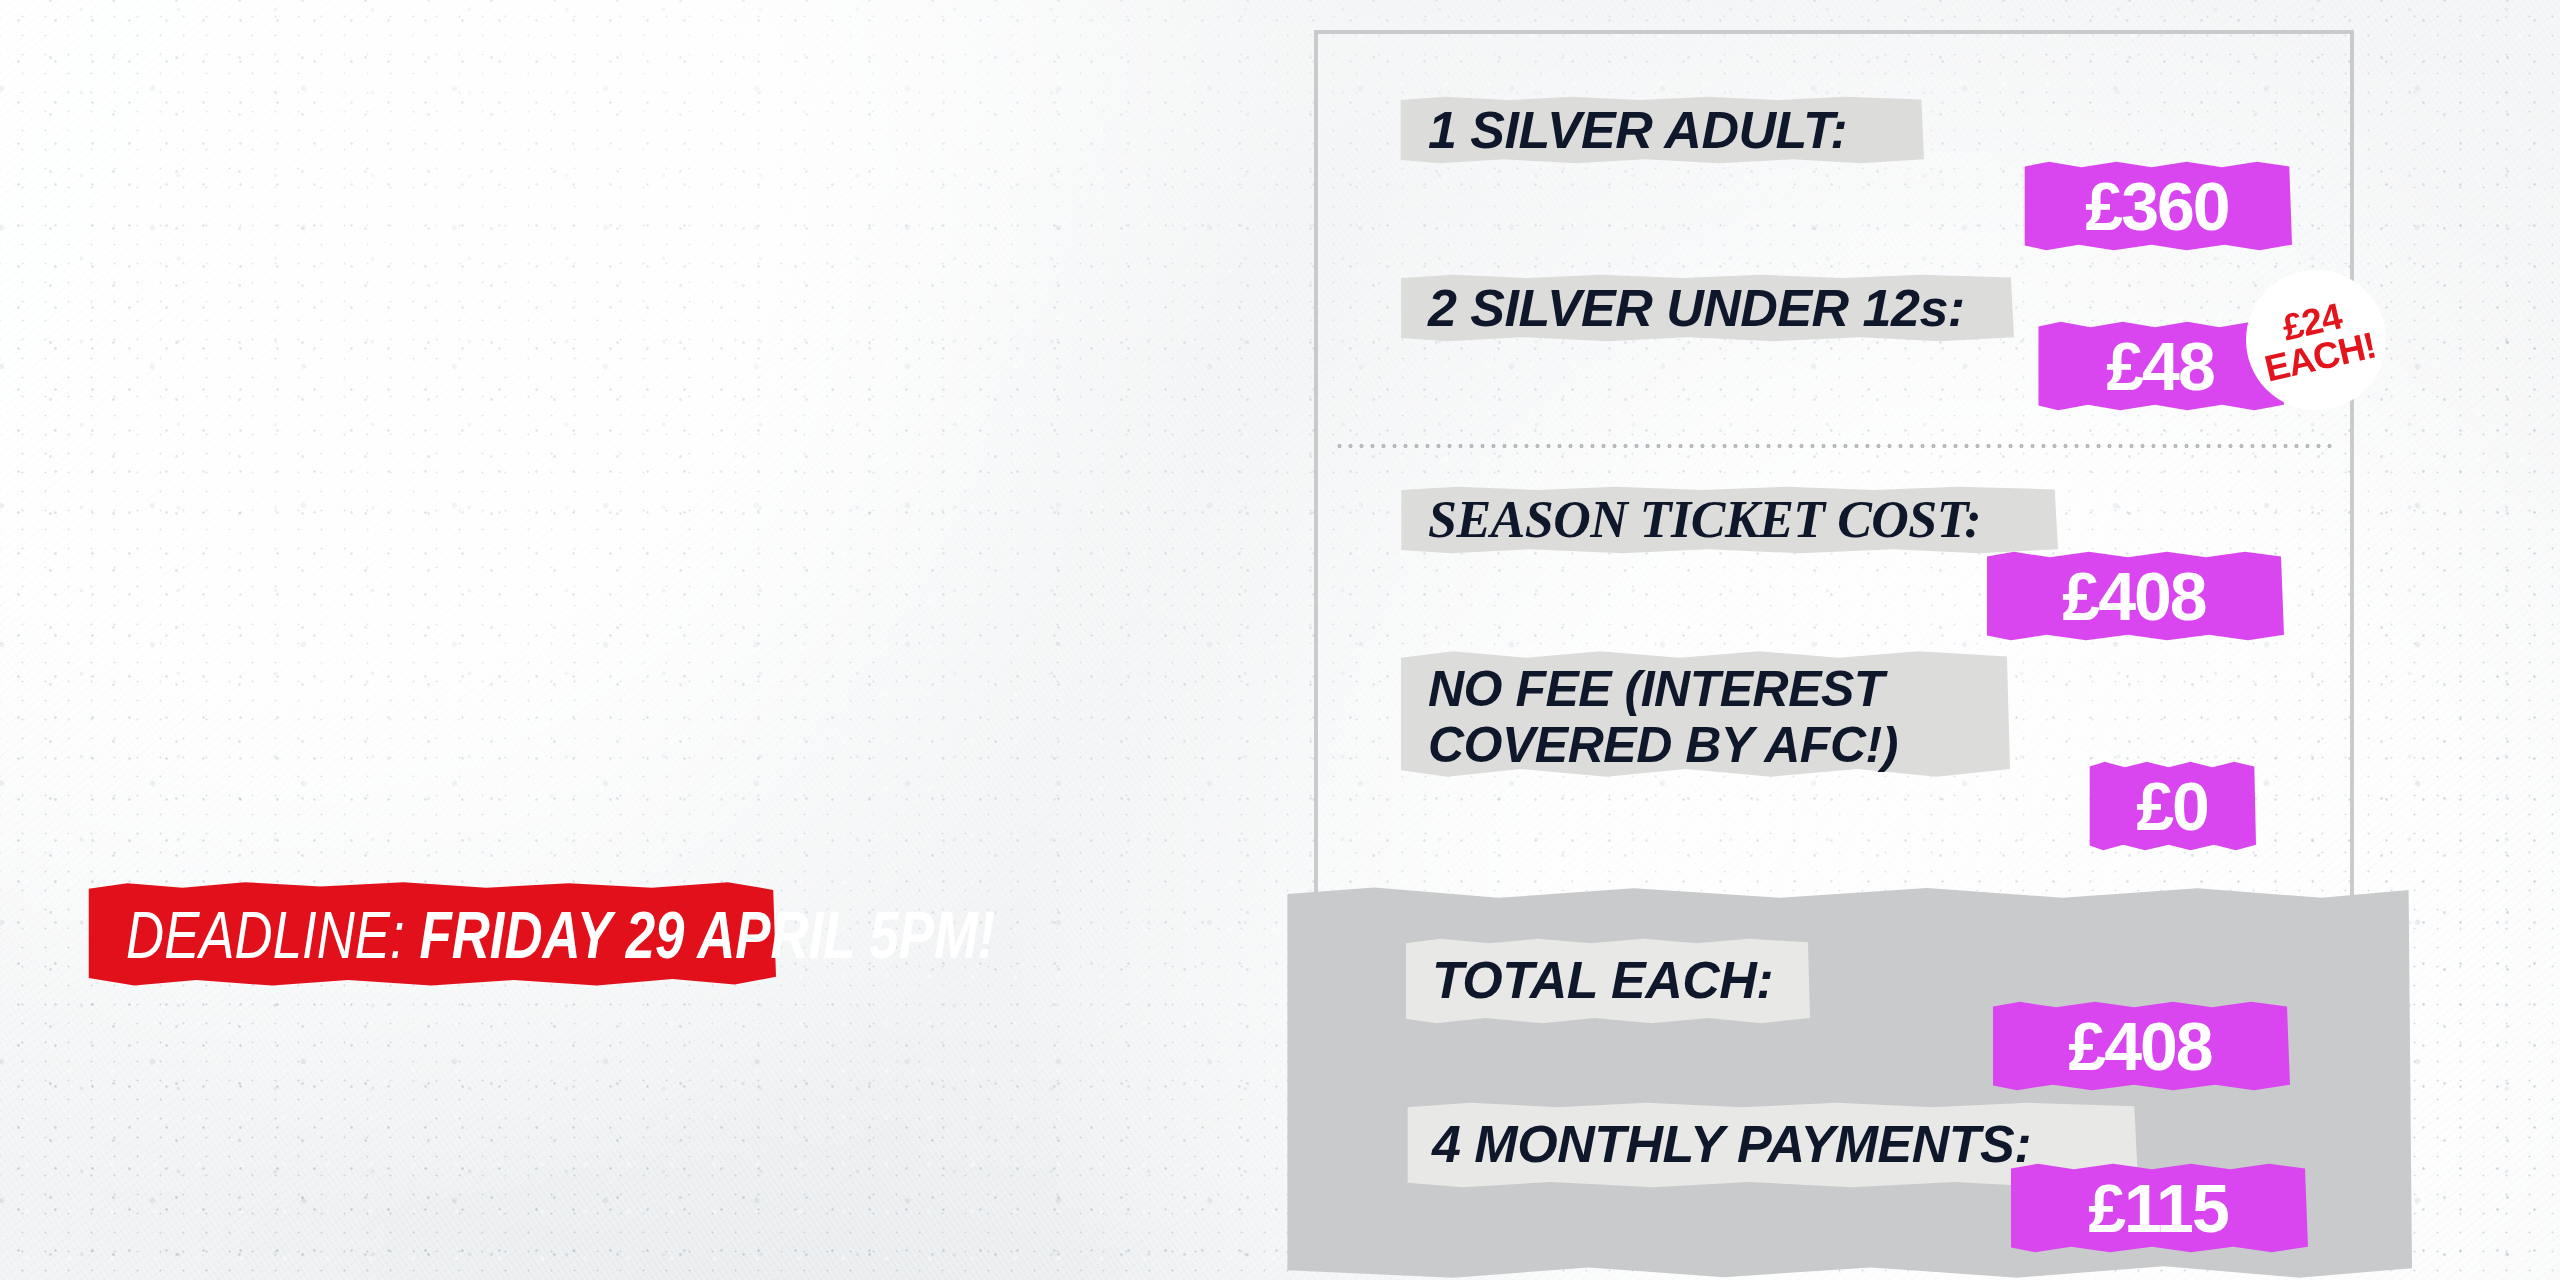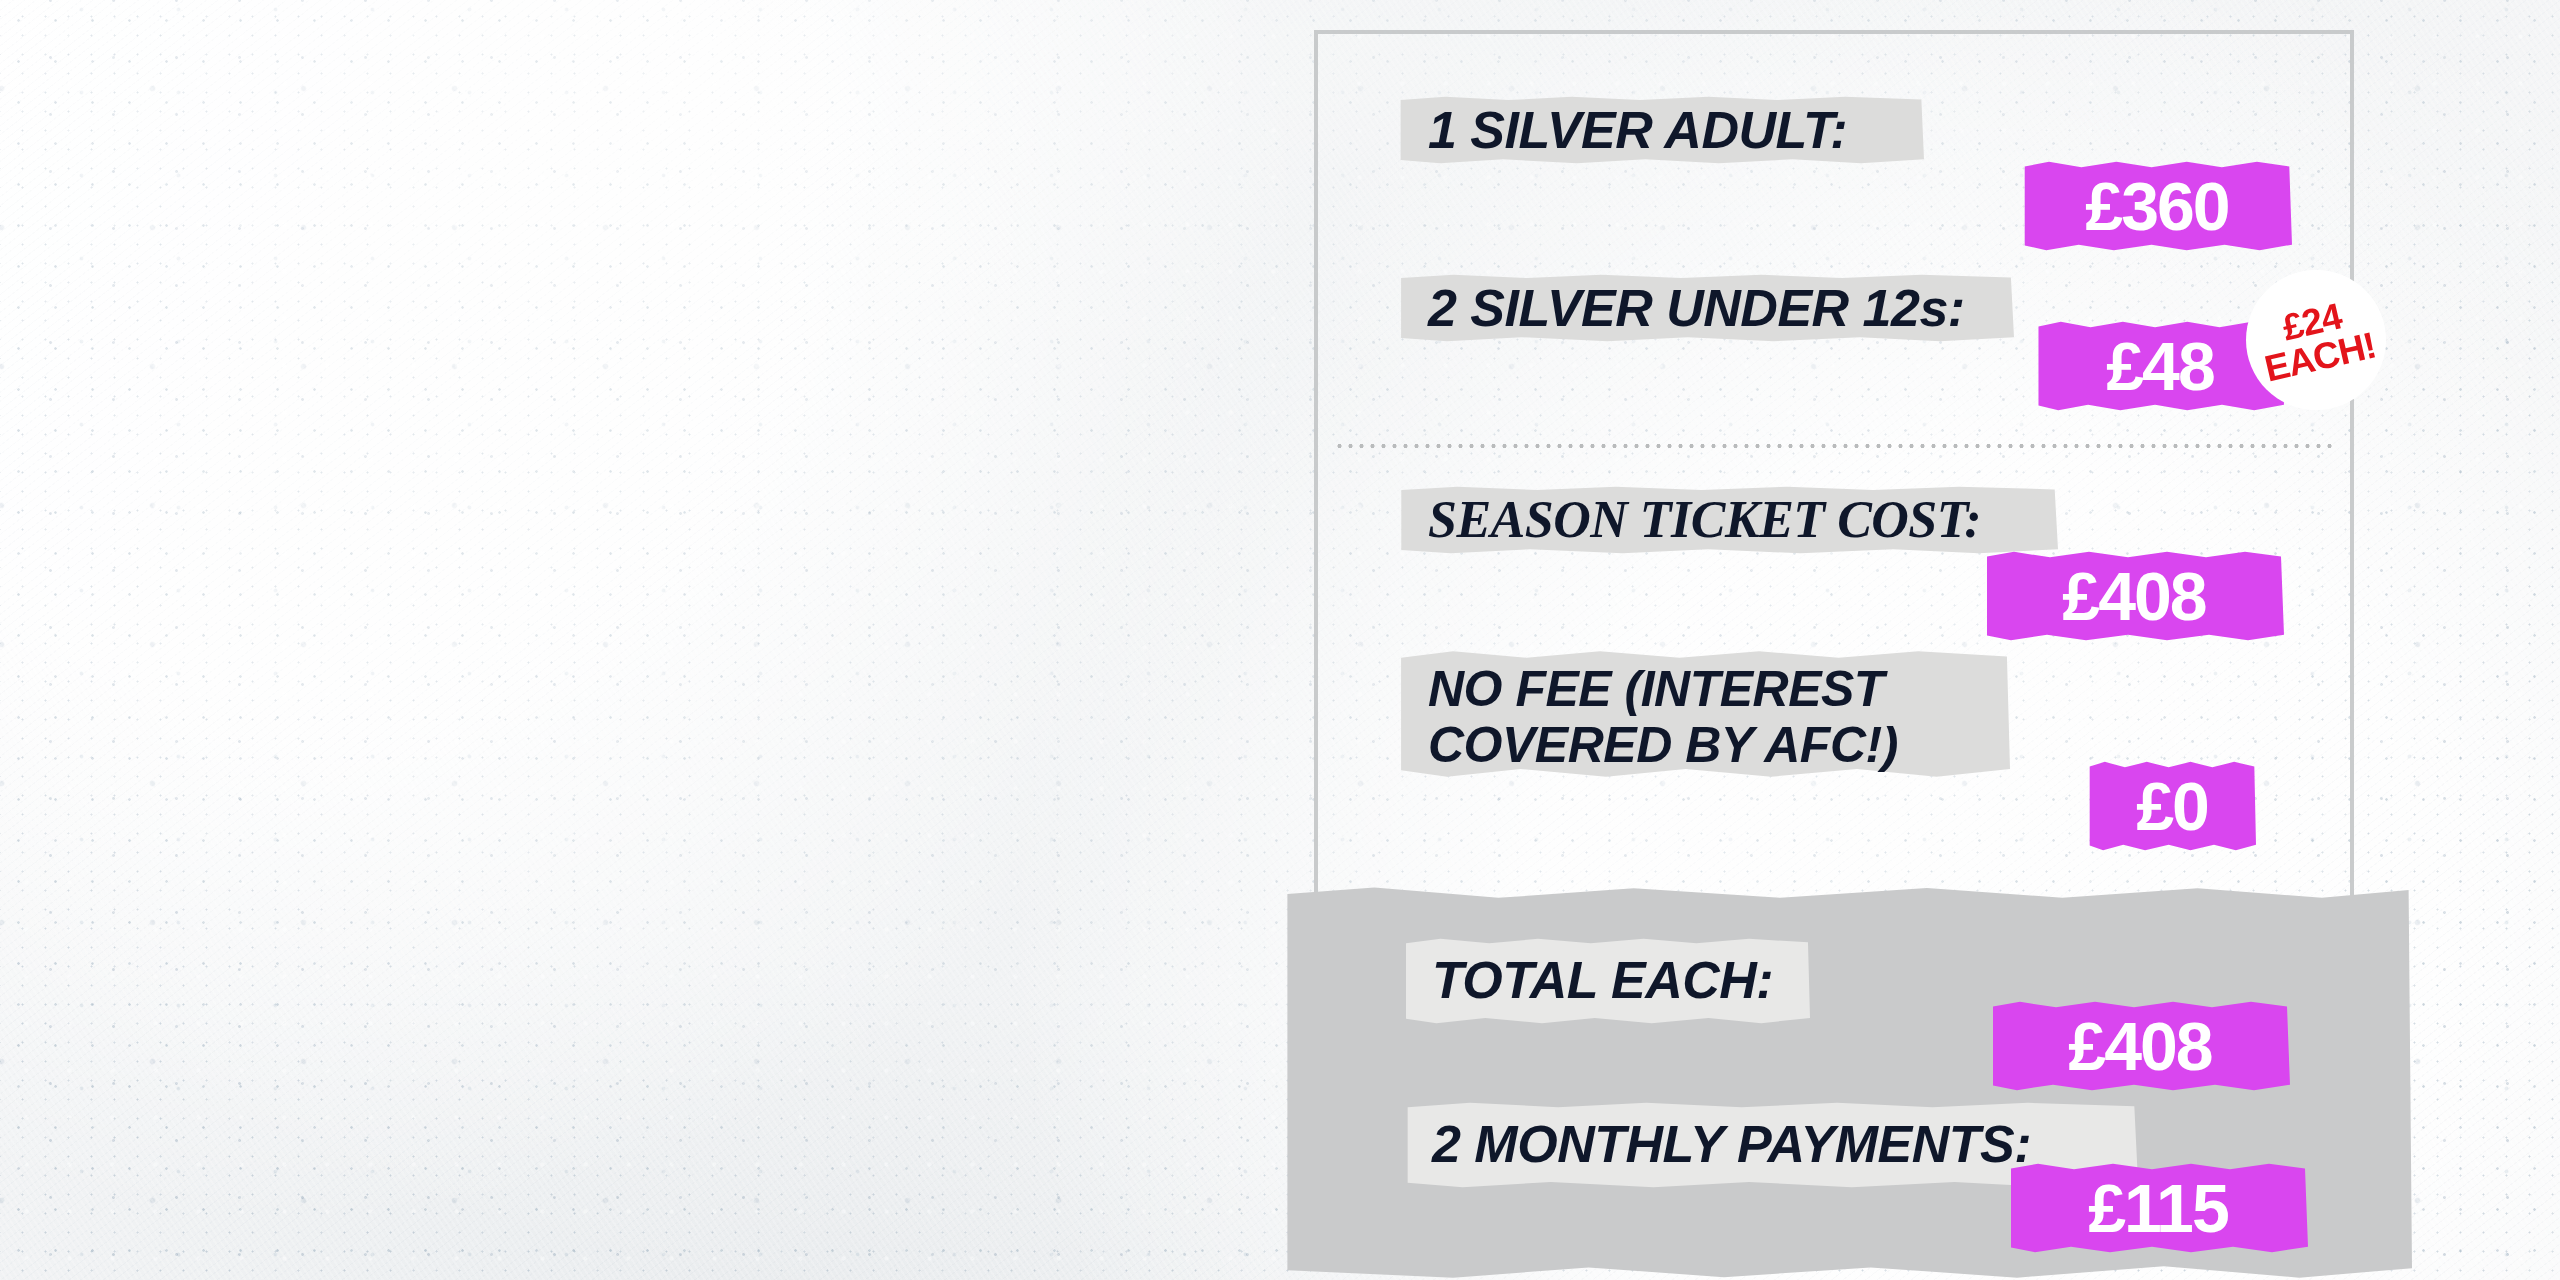--- a/index.html
+++ b/index.html
@@ -109,20 +109,26 @@
 
 <div class="stage">
 
   <div class="paper"></div>
   <div class="speck"></div>
   <div class="speck2"></div>
   <div class="grain"></div>
   <div class="vign"></div>
 
 
+  <div class="deadline-wrap">
+    <div class="deadline-bg"></div>
+    <div class="deadline-txt">
+      <span class="dl-a">DEADLINE: </span><span class="dl-b">FRIDAY 29 APRIL 5PM!</span>
+    </div>
+  </div>
 
   <div class="frame"></div>
   <div class="panel"></div>
 
   <div class="row">
     <div class="chip" style="left:1398px;top:96px;width:526px;height:68px;"></div>
     <div class="chip-txt" style="left:1428px;top:104px;font-size:52px;line-height:52px;">1 SILVER ADULT:</div>
     <div class="price" style="left:2022px;top:160px;width:270px;height:92px;">
       <div class="price-txt" style="font-size:68px;">£360</div>
     </div>
@@ -165,19 +171,19 @@
   <div class="row">
     <div class="chip light" style="left:1404px;top:938px;width:406px;height:86px;"></div>
     <div class="chip-txt" style="left:1432px;top:952px;font-size:52px;line-height:56px;">TOTAL EACH:</div>
     <div class="price" style="left:1990px;top:1000px;width:300px;height:92px;">
       <div class="price-txt" style="font-size:68px;">£408</div>
     </div>
   </div>
 
   <div class="row">
     <div class="chip light" style="left:1404px;top:1102px;width:734px;height:86px;"></div>
-    <div class="chip-txt" style="left:1432px;top:1116px;font-size:52px;line-height:56px;">2 MONTHLY PAYMENTS:</div>
+    <div class="chip-txt" style="left:1432px;top:1116px;font-size:52px;line-height:56px;">4 MONTHLY PAYMENTS:</div>
     <div class="price" style="left:2008px;top:1162px;width:300px;height:92px;">
       <div class="price-txt" style="font-size:68px;">£115</div>
     </div>
   </div>
 
 </div>
 
 </body></html>

